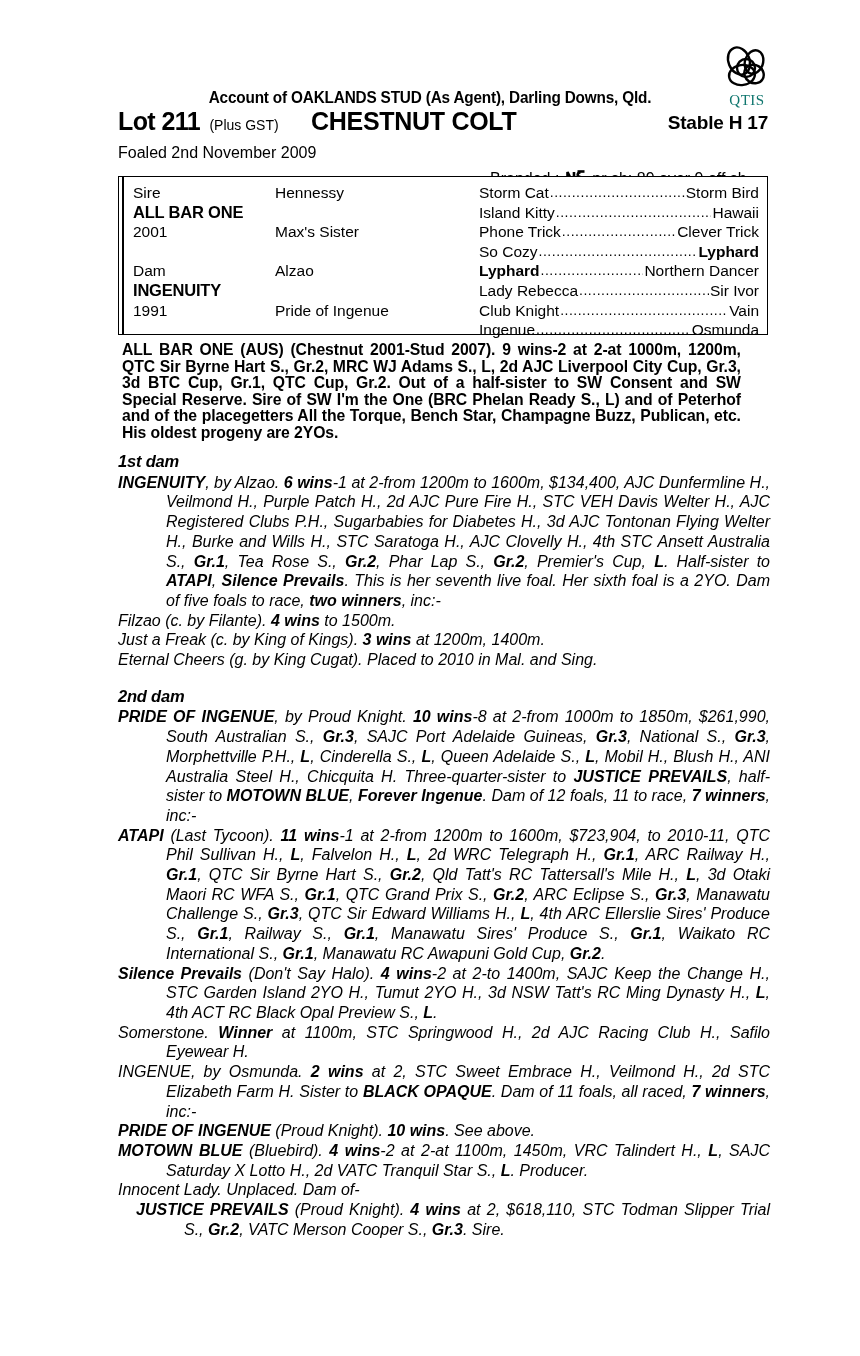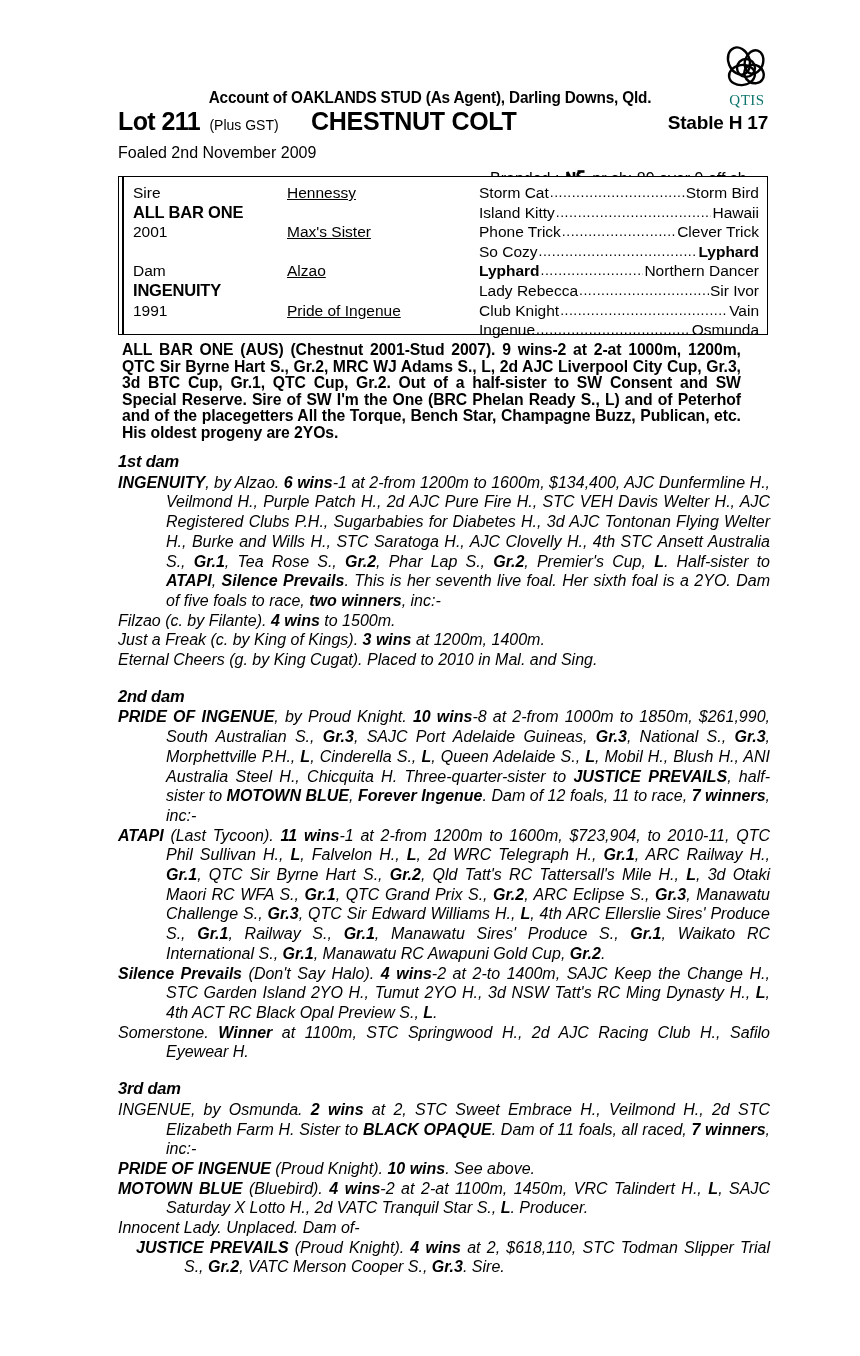--- a/index.html
+++ b/index.html
@@ -138,21 +138,21 @@
     padding: 6px 8px 4px 12px;
     box-sizing: border-box;
   }
   .ped-col {
     position: absolute;
     top: 6px;
     font-size: 15.5px;
     line-height: 19.6px;
   }
   .ped-col-1 { left: 14px;  width: 152px; }
-  .ped-col-2 { left: 168px; width: 175px; text-decoration: underline; }
+  .ped-col-2 { left: 156px; width: 175px; }
   .ped-col-3 { left: 360px; right: 8px; }
 
   .ped-line { white-space: nowrap; height: 19.6px; overflow: hidden; }
   .ped-line.spacer { height: 19.6px; }
   .ped-name-bold { font-weight: bold; font-size: 16.5px; letter-spacing: -0.2px; }
 
   .gen3 {
     display: flex;
     align-items: baseline;
     height: 19.6px;
@@ -340,21 +340,20 @@
     <p class="entry nojust">Filzao (c. by Filante). <b>4 wins</b> to 1500m.</p>
     <p class="entry nojust">Just a Freak (c. by King of Kings). <b>3 wins</b> at 1200m, 1400m.</p>
     <p class="entry nojust">Eternal Cheers (g. by King Cugat). Placed to 2010 in Mal. and Sing.</p>
 
     <div class="dam-head second">2nd dam</div>
     <p class="entry"><b>PRIDE OF INGENUE</b>, by Proud Knight. <b>10 wins</b>-8 at 2-from 1000m to 1850m, $261,990, South Australian S., <b>Gr.3</b>, SAJC Port Adelaide Guineas, <b>Gr.3</b>, National S., <b>Gr.3</b>, Morphettville P.H., <b>L</b>, Cinderella S., <b>L</b>, Queen Adelaide S., <b>L</b>, Mobil H., Blush H., ANI Australia Steel H., Chicquita H. Three-quarter-sister to <b>JUSTICE PREVAILS</b>, half-sister to <b><b>MOTOWN</b> <b>BLUE</b></b>, <b>Forever Ingenue</b>. Dam of 12 foals, 11 to race, <b>7 winners</b>, inc:-</p>
     <p class="entry"><b>ATAPI</b> (Last Tycoon). <b>11 wins</b>-1 at 2-from 1200m to 1600m, $723,904, to 2010-11, QTC Phil Sullivan H., <b>L</b>, Falvelon H., <b>L</b>, 2d WRC Telegraph H., <b>Gr.1</b>, ARC Railway H., <b>Gr.1</b>, QTC Sir Byrne Hart S., <b>Gr.2</b>, Qld Tatt's RC Tattersall's Mile H., <b>L</b>, 3d Otaki Maori RC WFA S., <b>Gr.1</b>, QTC Grand Prix S., <b>Gr.2</b>, ARC Eclipse S., <b>Gr.3</b>, Manawatu Challenge S., <b>Gr.3</b>, QTC Sir Edward Williams H., <b>L</b>, 4th ARC Ellerslie Sires' Produce S., <b>Gr.1</b>, Railway S., <b>Gr.1</b>, Manawatu Sires' Produce S., <b>Gr.1</b>, Waikato RC International S., <b>Gr.1</b>, Manawatu RC Awapuni Gold Cup, <b>Gr.2</b>.</p>
     <p class="entry"><b>Silence Prevails</b> (Don't Say Halo). <b>4 wins</b>-2 at 2-to 1400m, SAJC Keep the Change H., STC Garden Island 2YO H., Tumut 2YO H., 3d NSW Tatt's RC Ming Dynasty H., <b>L</b>, 4th ACT RC Black Opal Preview S., <b>L</b>.</p>
     <p class="entry">Somerstone. <b>Winner</b> at 1100m, STC Springwood H., 2d AJC Racing Club H., Safilo Eyewear H.</p>
 
-    <div class="dam-head third">3rd dam</div>
     <p class="entry">INGENUE, by Osmunda. <b>2 wins</b> at 2, STC Sweet Embrace H., Veilmond H., 2d STC Elizabeth Farm H. Sister to <b>BLACK OPAQUE</b>. Dam of 11 foals, all raced, <b>7 winners</b>, inc:-</p>
     <p class="entry nojust"><b>PRIDE OF INGENUE</b> (Proud Knight). <b>10 wins</b>. See above.</p>
     <p class="entry"><b><b>MOTOWN</b> <b>BLUE</b></b> (Bluebird). <b>4 wins</b>-2 at 2-at 1100m, 1450m, VRC Talindert H., <b>L</b>, SAJC Saturday X Lotto H., 2d VATC Tranquil Star S., <b>L</b>. Producer.</p>
     <p class="entry nojust">Innocent Lady. Unplaced. Dam of-</p>
     <p class="entry ind2"><b>JUSTICE PREVAILS</b> (Proud Knight). <b>4 wins</b> at 2, $618,110, STC Todman Slipper Trial S., <b>Gr.2</b>, VATC Merson Cooper S., <b>Gr.3</b>. Sire.</p>
 
   </div>
 
 </div>
 

